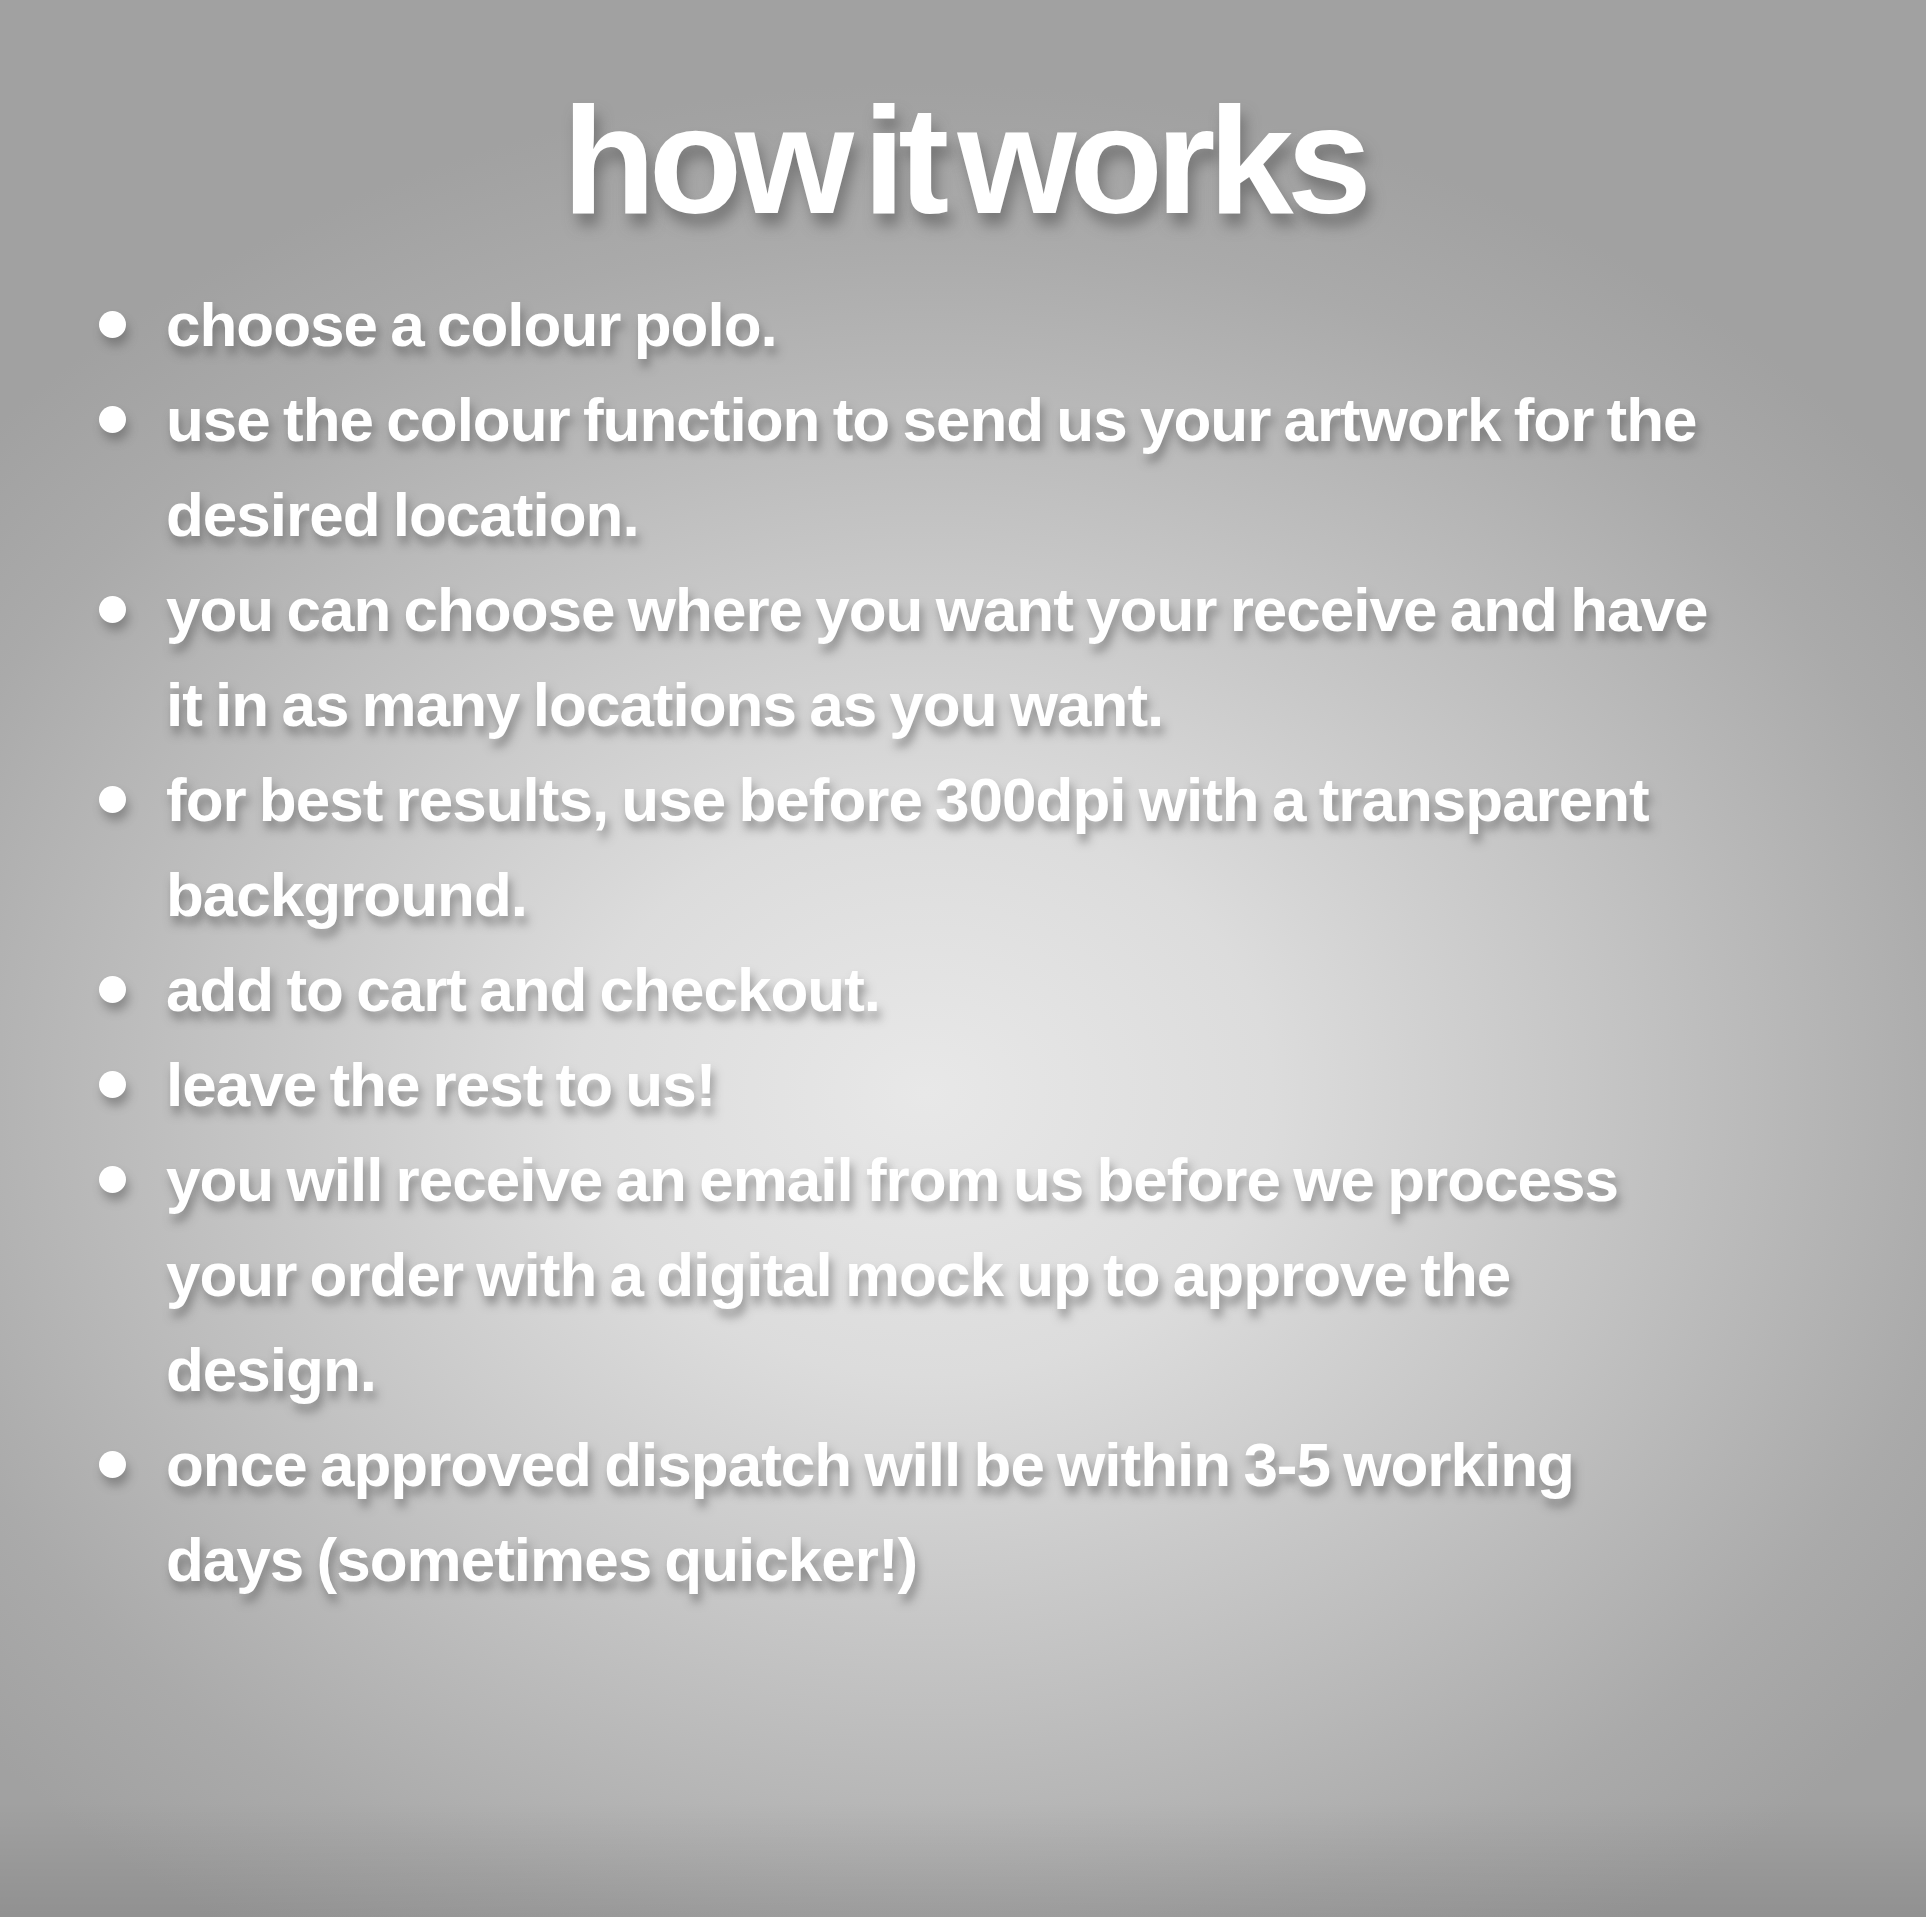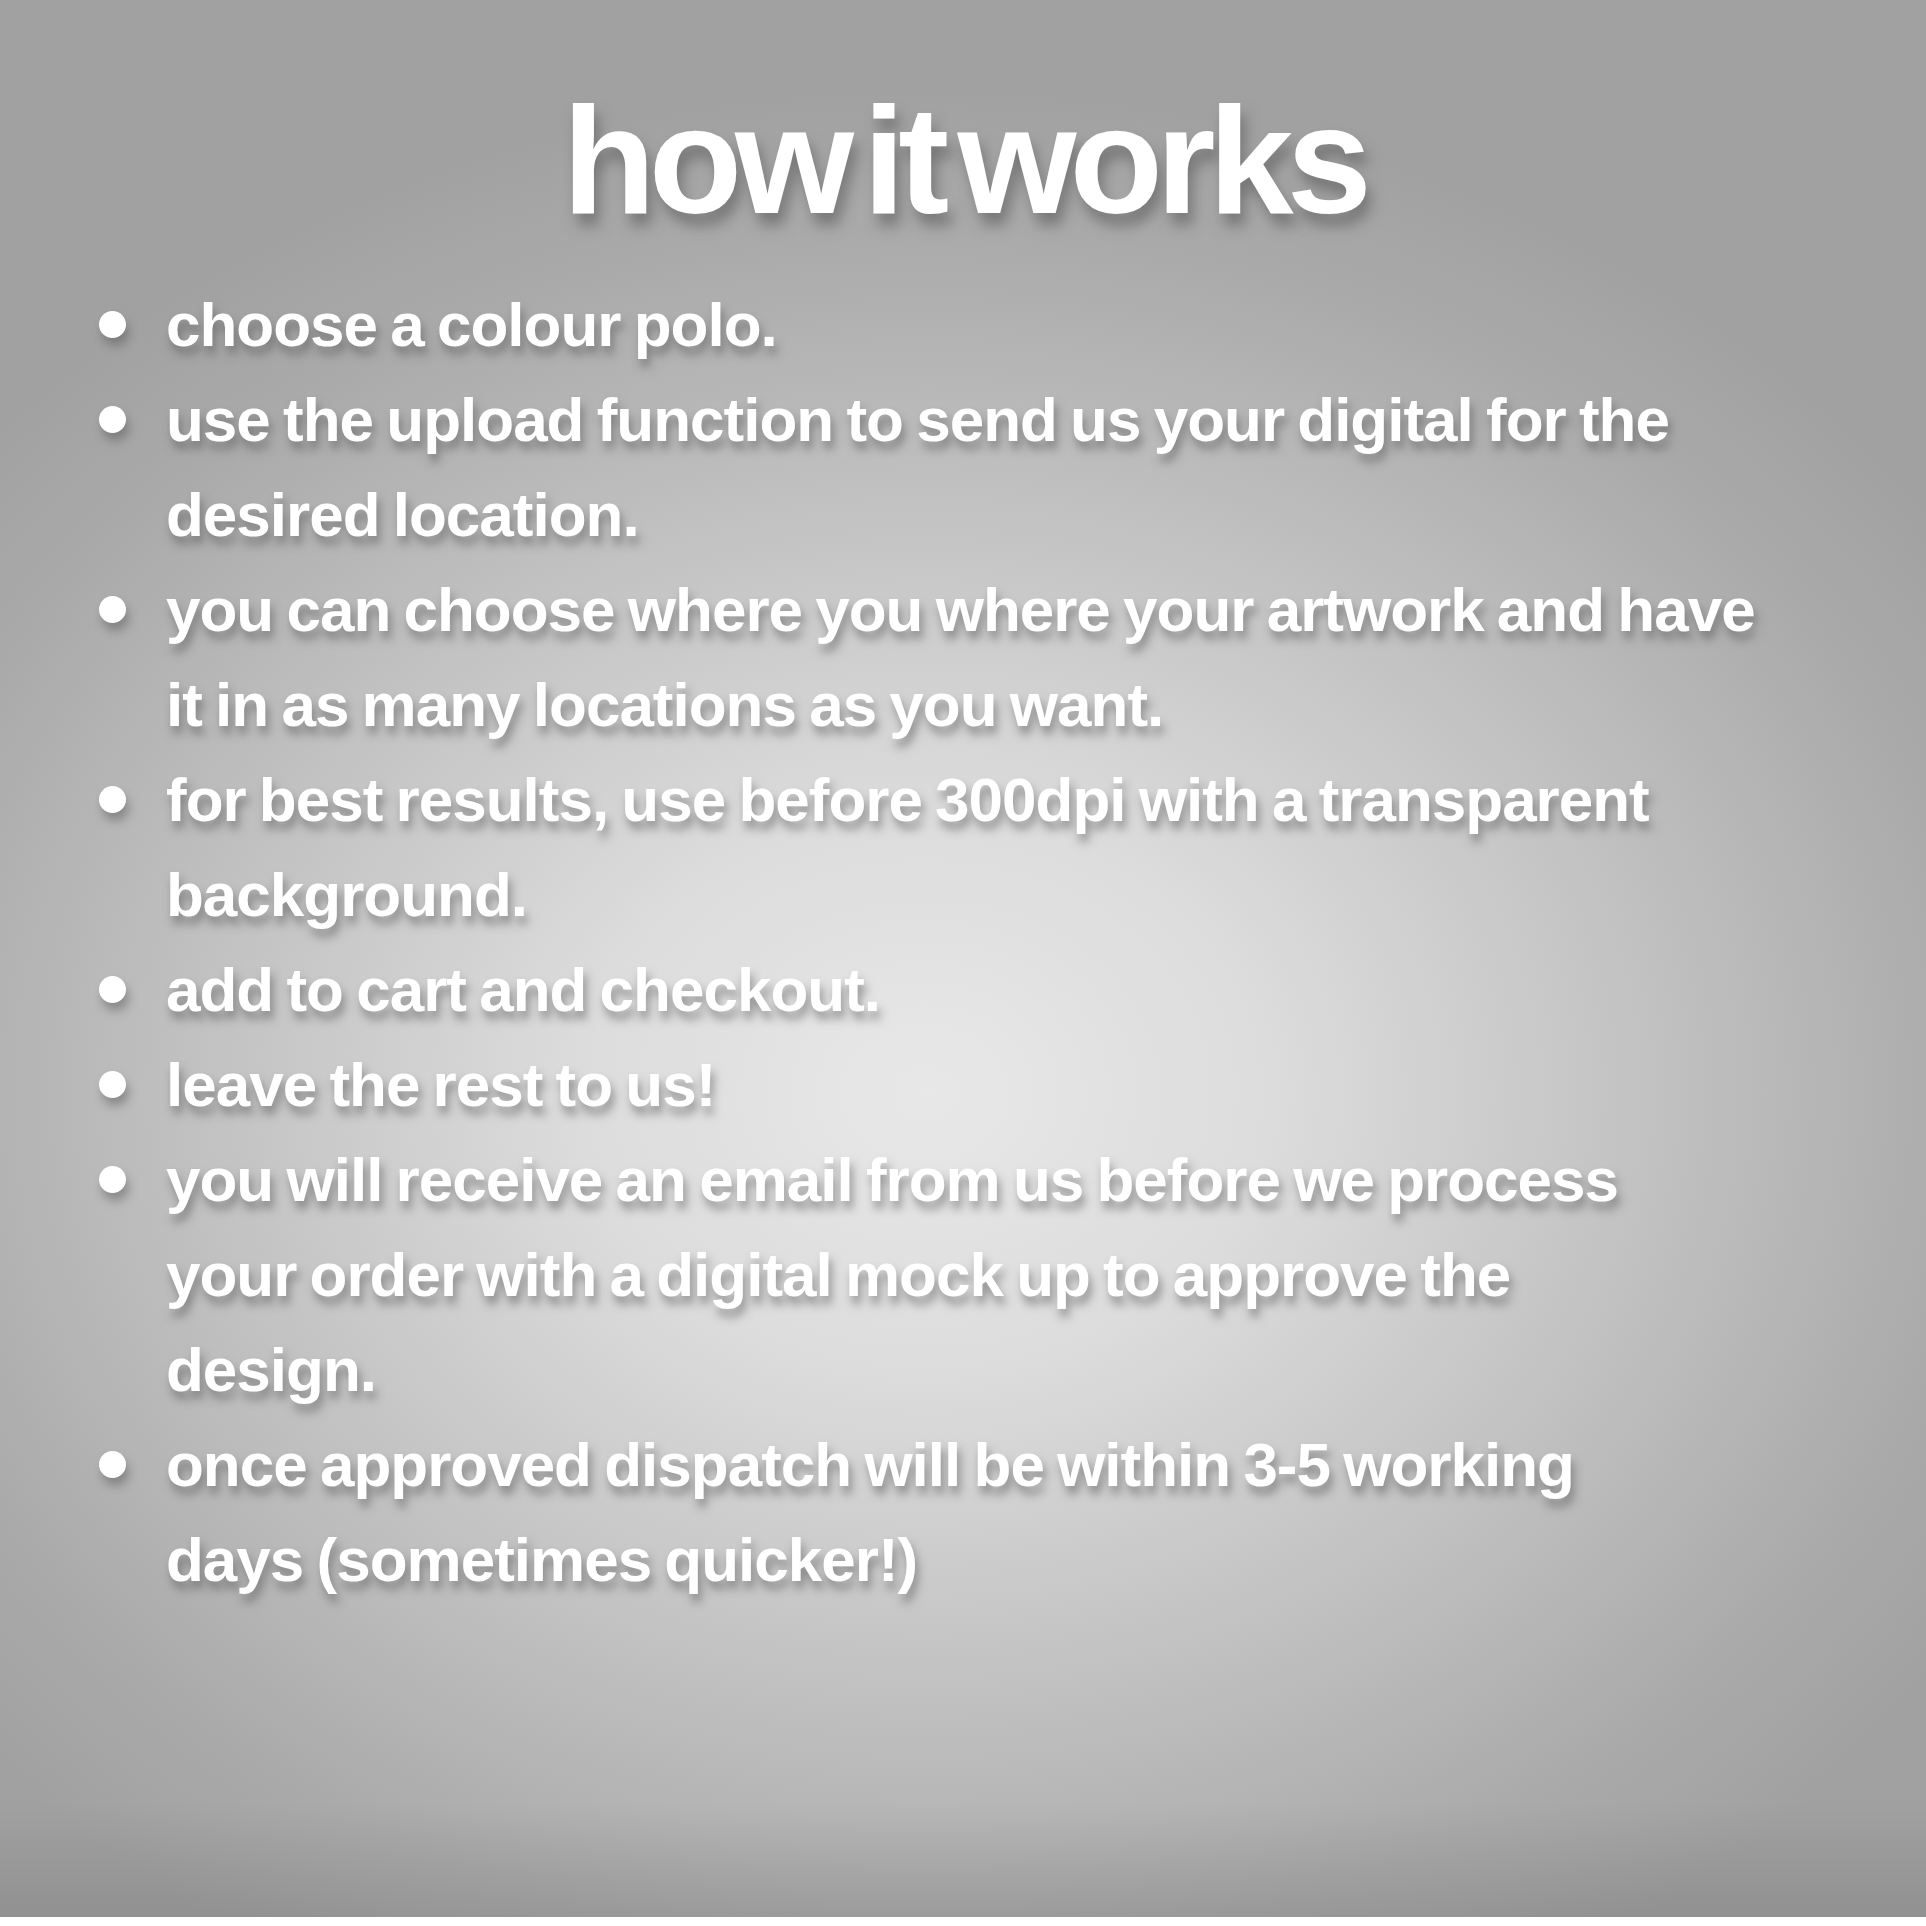--- a/index.html
+++ b/index.html
@@ -71,26 +71,26 @@
 
   <h1 class="title">how it works</h1>
 
   <ul class="steps">
     <li class="step">
       <span class="bullet"></span>
       <span class="step-text">choose a colour polo.</span>
     </li>
     <li class="step">
       <span class="bullet"></span>
-      <span class="step-text">use the upload function to send us your digital for the
+      <span class="step-text">use the colour function to send us your artwork for the
 desired location.</span>
     </li>
     <li class="step">
       <span class="bullet"></span>
-      <span class="step-text">you can choose where you where your artwork and have
+      <span class="step-text">you can choose where you want your receive and have
 it in as many locations as you want.</span>
     </li>
     <li class="step">
       <span class="bullet"></span>
       <span class="step-text">for best results, use before 300dpi with a transparent
 background.</span>
     </li>
     <li class="step">
       <span class="bullet"></span>
       <span class="step-text">add to cart and checkout.</span>

